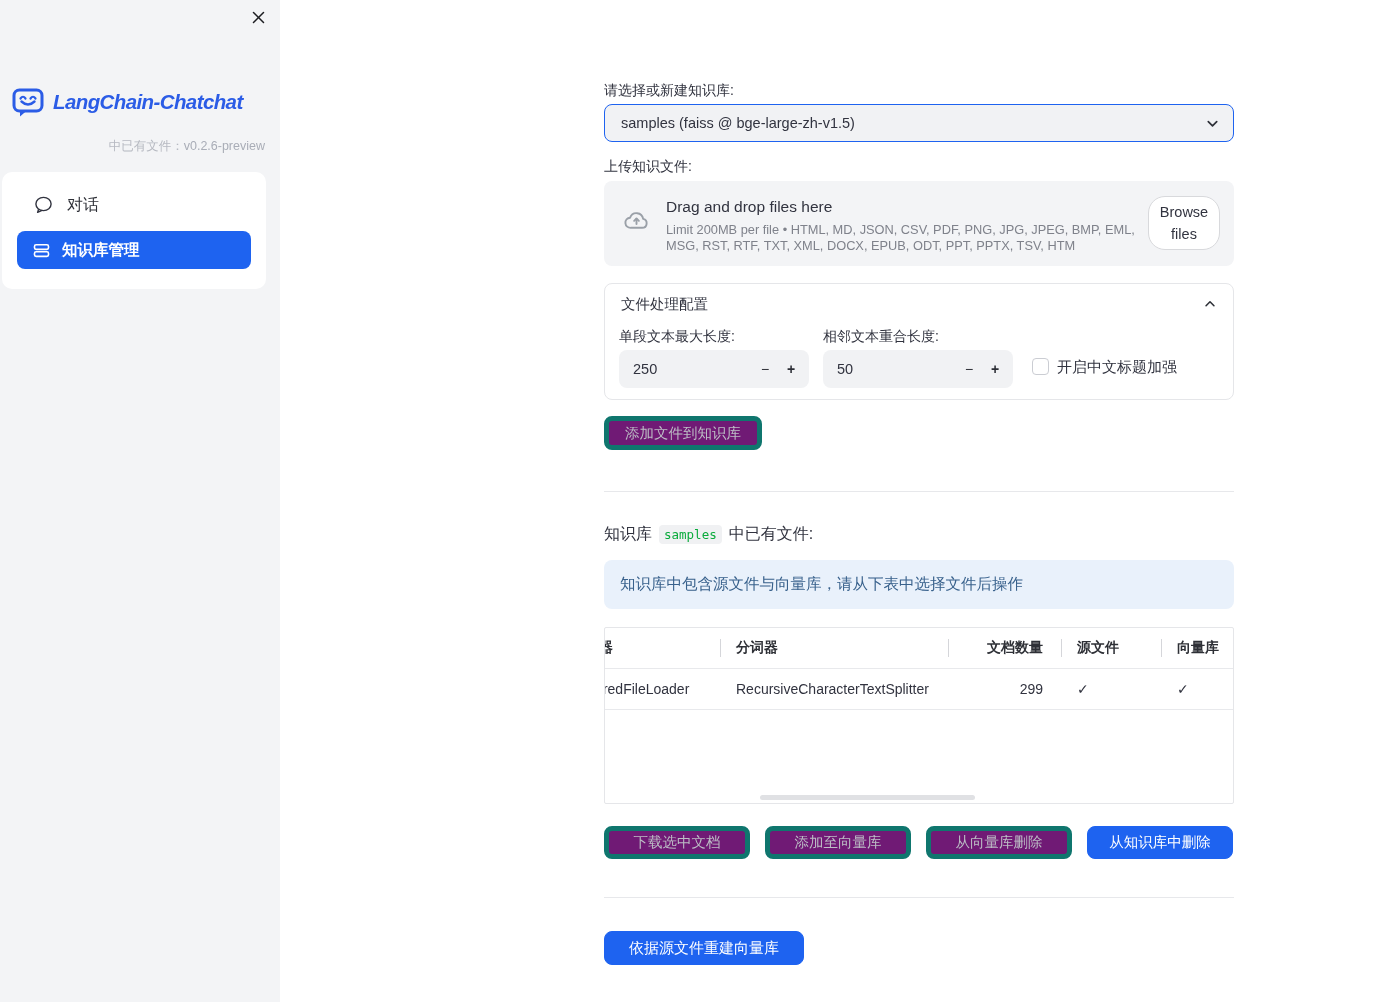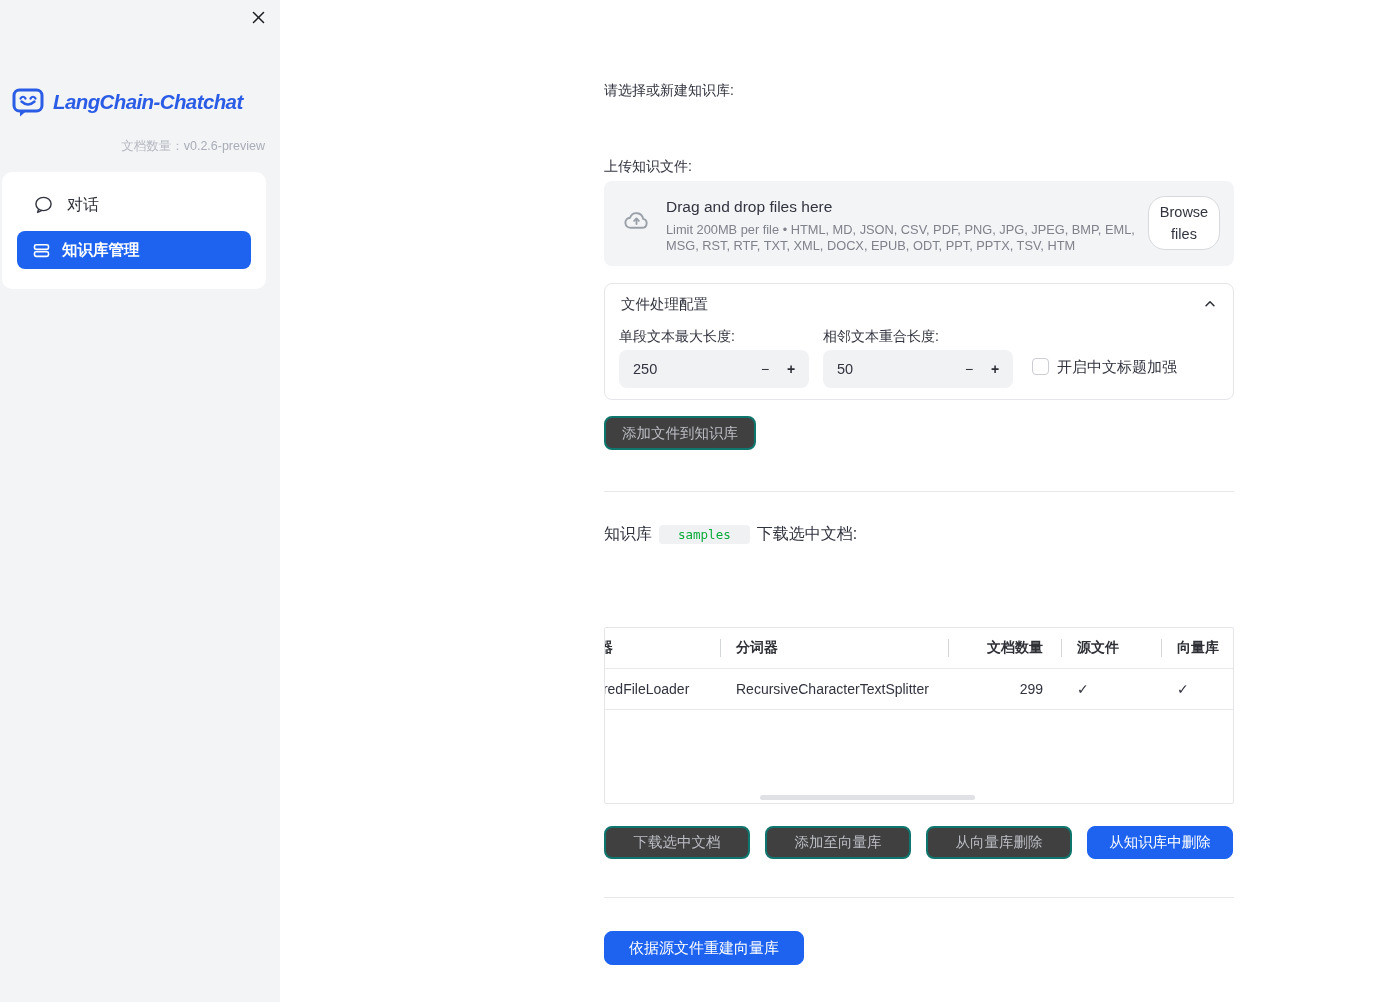--- a/index.html
+++ b/index.html
@@ -56,29 +56,29 @@
   .numinput.n2{left:218px;}
   .num-value{position:absolute;left:14px;line-height:38px;font-size:14.5px;}
   .step{position:absolute;top:0;width:24px;line-height:38px;text-align:center;font-size:14px;cursor:pointer;color:#2c2e35;background:none;border:none;font-family:inherit;}
   .step.minus{right:32px;}
   .step.plus{right:6px;font-weight:bold;}
   .chk-box{position:absolute;left:427px;top:74px;width:17px;height:17px;background:#fff;border:1px solid #cbcdd3;border-radius:4px;cursor:pointer;}
   .chk-label{position:absolute;left:452px;top:74px;font-size:15px;line-height:17px;}
 
   .btn{border-radius:8px;font-size:14.5px;display:flex;align-items:center;justify-content:center;cursor:pointer;font-family:inherit;white-space:nowrap;}
   .btn.secondary{background:#fff;border:1px solid var(--btn-border);color:var(--text);}
-  .btn.disabled{background:#404040;border:2px solid #0f766e;color:var(--disabled-text);cursor:default;}
+  .btn.disabled{background:#701a75;border:5px solid #0f766e;color:var(--disabled-text);cursor:default;}
   .btn.primary{background:var(--primary);border:1px solid var(--primary);color:#fff;}
 
   .add-btn{position:absolute;left:0;top:416px;height:34px;padding:0 16px;}
   .hr{position:absolute;left:0;width:630px;height:1px;background:#e7e8eb;}
   .hr1{top:491px;} .hr2{top:897px;}
 
   .files-line{position:absolute;left:0;top:524px;font-size:16px;display:flex;align-items:center;gap:7px;}
-  .code-chip{font-family:"DejaVu Sans Mono","Liberation Mono",monospace;font-size:12.5px;color:var(--code-green);background:#f0f1f3;border-radius:4px;padding:2px 19px;}
+  .code-chip{font-family:"DejaVu Sans Mono","Liberation Mono",monospace;font-size:12.5px;color:var(--code-green);background:#f0f1f3;border-radius:4px;padding:2px 5px;}
 
   .info-box{position:absolute;left:0;top:560px;width:630px;height:49px;background:var(--info-bg);border-radius:8px;display:flex;align-items:center;padding:0 16px;font-size:15.5px;color:var(--info-text);}
 
   .table-wrap{position:absolute;left:0;top:627px;width:630px;height:177px;border:1px solid var(--border);border-radius:2px;overflow:hidden;background:#fff;}
   .tbl{position:absolute;left:-78px;top:0;width:740px;}
   .trow{display:flex;}
   .thead{height:40px;align-items:center;font-weight:bold;color:#2e3036;}
   .tbody-row{height:42px;align-items:center;border-top:1px solid #e8e9ec;border-bottom:1px solid #e8e9ec;cursor:pointer;}
   .tcell{font-size:14px;padding:0 16px;position:relative;overflow:hidden;white-space:nowrap;}
   .c1{width:193px;} .c2{width:228px;} .c3{width:113px;text-align:right;padding-right:18px;} .c4{width:100px;} .c5{width:106px;}
@@ -109,21 +109,21 @@
         <rect x="3" y="5" width="28" height="21" rx="5.5" stroke="currentColor" stroke-width="3"></rect>
         <path d="M9 25 L9 31.5 L16.5 25 Z" fill="currentColor"></path>
         <path d="M9.5 13.5 Q12 10 14.5 13.5" stroke="currentColor" stroke-width="2.2" stroke-linecap="round" fill="none"></path>
         <path d="M19.5 13.5 Q22 10 24.5 13.5" stroke="currentColor" stroke-width="2.2" stroke-linecap="round" fill="none"></path>
         <path d="M10.5 16.5 Q17 22.5 23.5 16.5" stroke="currentColor" stroke-width="2.4" stroke-linecap="round" fill="none"></path>
       </svg>
       <span class="logo-text">LangChain-Chatchat</span>
     </div>
 
     <div class="version">
-      <span class="vlabel">文档数量：</span><span>v0.2.6-preview</span>
+      <span class="vlabel">中已有文件：</span><span>v0.2.6-preview</span>
     </div>
 
     <div class="menu-card">
       <div class="menu-item kb">
         <svg width="17" height="17" viewBox="0 0 17 17" fill="none" stroke="#ffffff" stroke-width="1.6">
           <rect x="1.5" y="2.8" width="14" height="4.6" rx="1.6"></rect>
           <rect x="1.5" y="9.8" width="14" height="4.6" rx="1.6"></rect>
         </svg>
         <span>知识库管理</span>
       </div>
@@ -134,20 +134,26 @@
         </svg>
         <span>对话</span>
       </div>
     </div>
   </div>
 
   <div class="main">
 
     <div class="field-label" style="top:82px;">请选择或新建知识库:</div>
 
+    <div class="select">
+      <span class="select-value">samples (faiss @ bge-large-zh-v1.5)</span>
+      <svg class="chev" width="15" height="15" viewBox="0 0 16 16" fill="none" stroke="#2e3138" stroke-width="1.8" stroke-linecap="round" stroke-linejoin="round">
+        <path d="M3.5 6 L8 10.5 L12.5 6"></path>
+      </svg>
+    </div>
 
     <div class="field-label" style="top:158px;">上传知识文件:</div>
 
     <div class="dropzone">
       <svg class="dz-cloud" width="31" height="27" viewBox="0 0 24 24" fill="none" stroke="currentColor" stroke-width="1.7" stroke-linecap="round" stroke-linejoin="round">
         <path d="M7 18.5 h10 a4 4 0 0 0 .9 -7.9 a6 6 0 0 0 -11.6 -1.1 A4.5 4.5 0 0 0 7 18.5 Z"></path>
         <path d="M12 15.2 v-4.6"></path>
         <path d="M9.9 12.3 L12 10.2 L14.1 12.3"></path>
       </svg>
       <div class="dz-title">Drag and drop files here</div>
@@ -180,23 +186,26 @@
       <div class="chk-label">开启中文标题加强</div>
     </div>
 
     <button class="btn disabled add-btn">添加文件到知识库</button>
 
     <div class="hr hr1"></div>
 
     <div class="files-line">
       <span>知识库</span>
       <span class="code-chip">samples</span>
-      <span>下载选中文档:</span>
-    </div>
-
+      <span>中已有文件:</span>
+    </div>
+
+    <div class="info-box">
+      <span>知识库中包含源文件与向量库，请从下表中选择文件后操作</span>
+    </div>
 
     <div class="table-wrap">
       <div class="tbl">
         <div class="trow thead">
           <div class="tcell c1">文档加载器</div>
           <div class="tcell c2">分词器</div>
           <div class="tcell c3">文档数量</div>
           <div class="tcell c4">源文件</div>
           <div class="tcell c5">向量库</div>
         </div>

